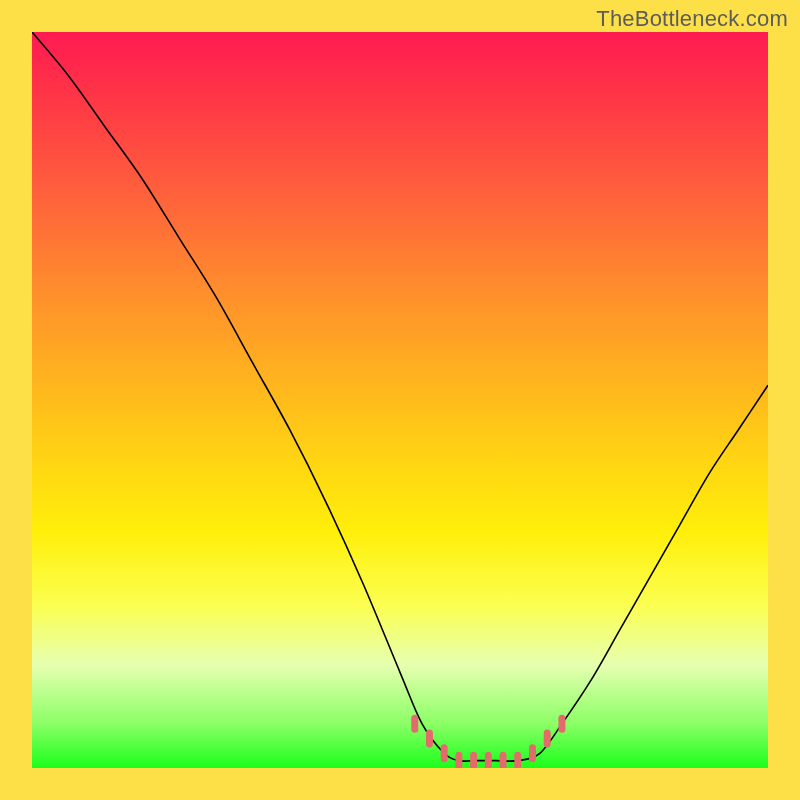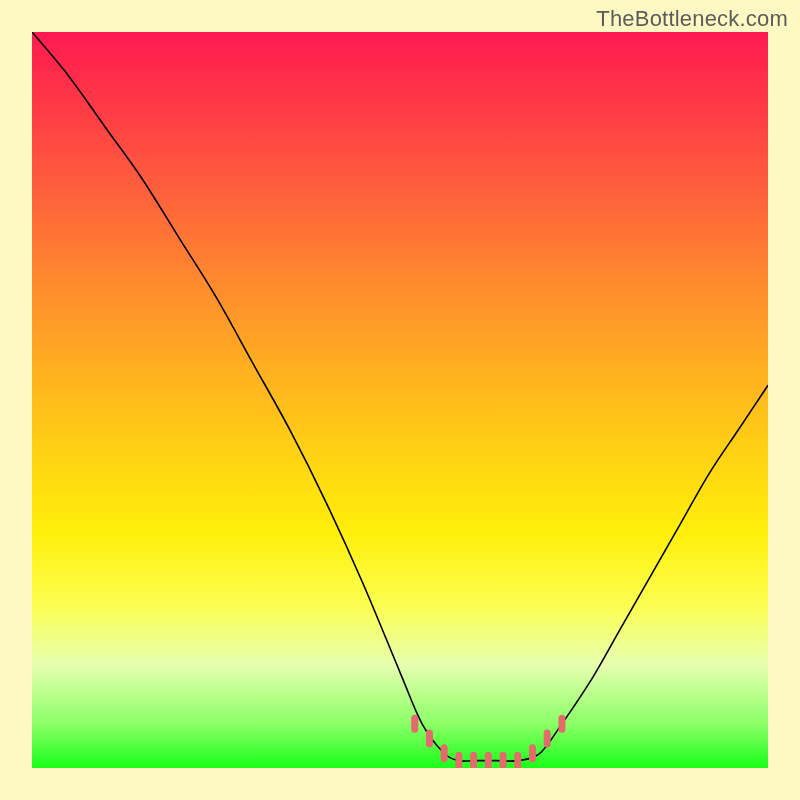--- a/index.html
+++ b/index.html
@@ -8,21 +8,21 @@
     width: 800px;
     height: 800px;
     background: #000000;
     overflow: hidden;
     font-family: Arial, Helvetica, sans-serif;
   }
   .frame {
     position: relative;
     width: 800px;
     height: 800px;
-    background: #fef9c3;
+    background: #fde047;
     text-align: right;
   }
   .plot-area {
     position: absolute;
     left: 32px;
     top: 32px;
     width: 736px;
     height: 736px;
     
     background: linear-gradient(

